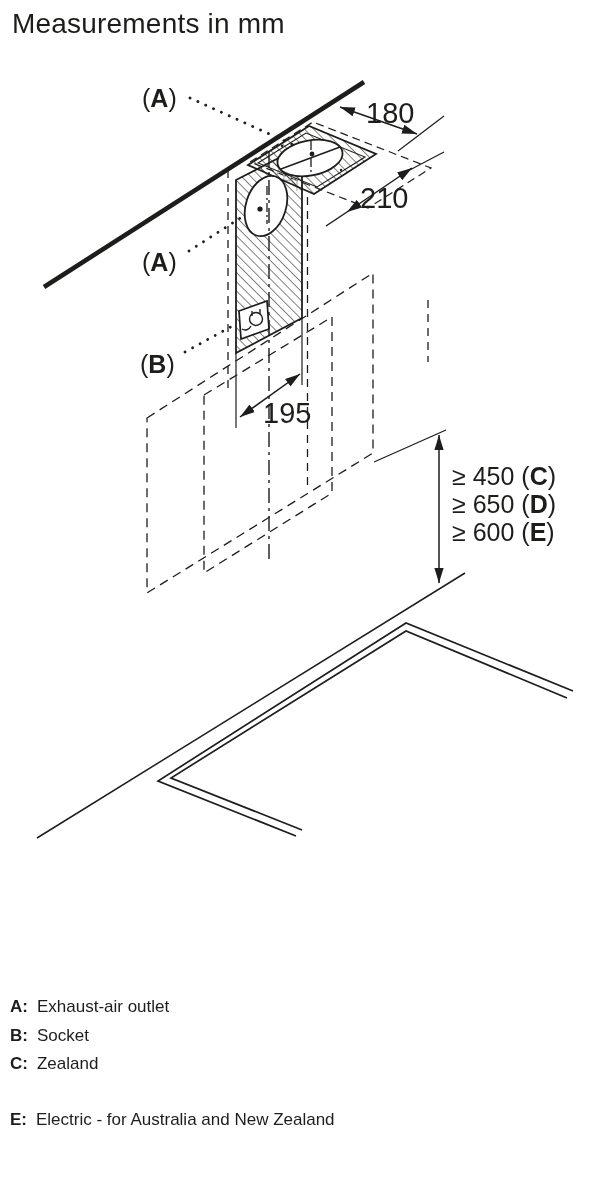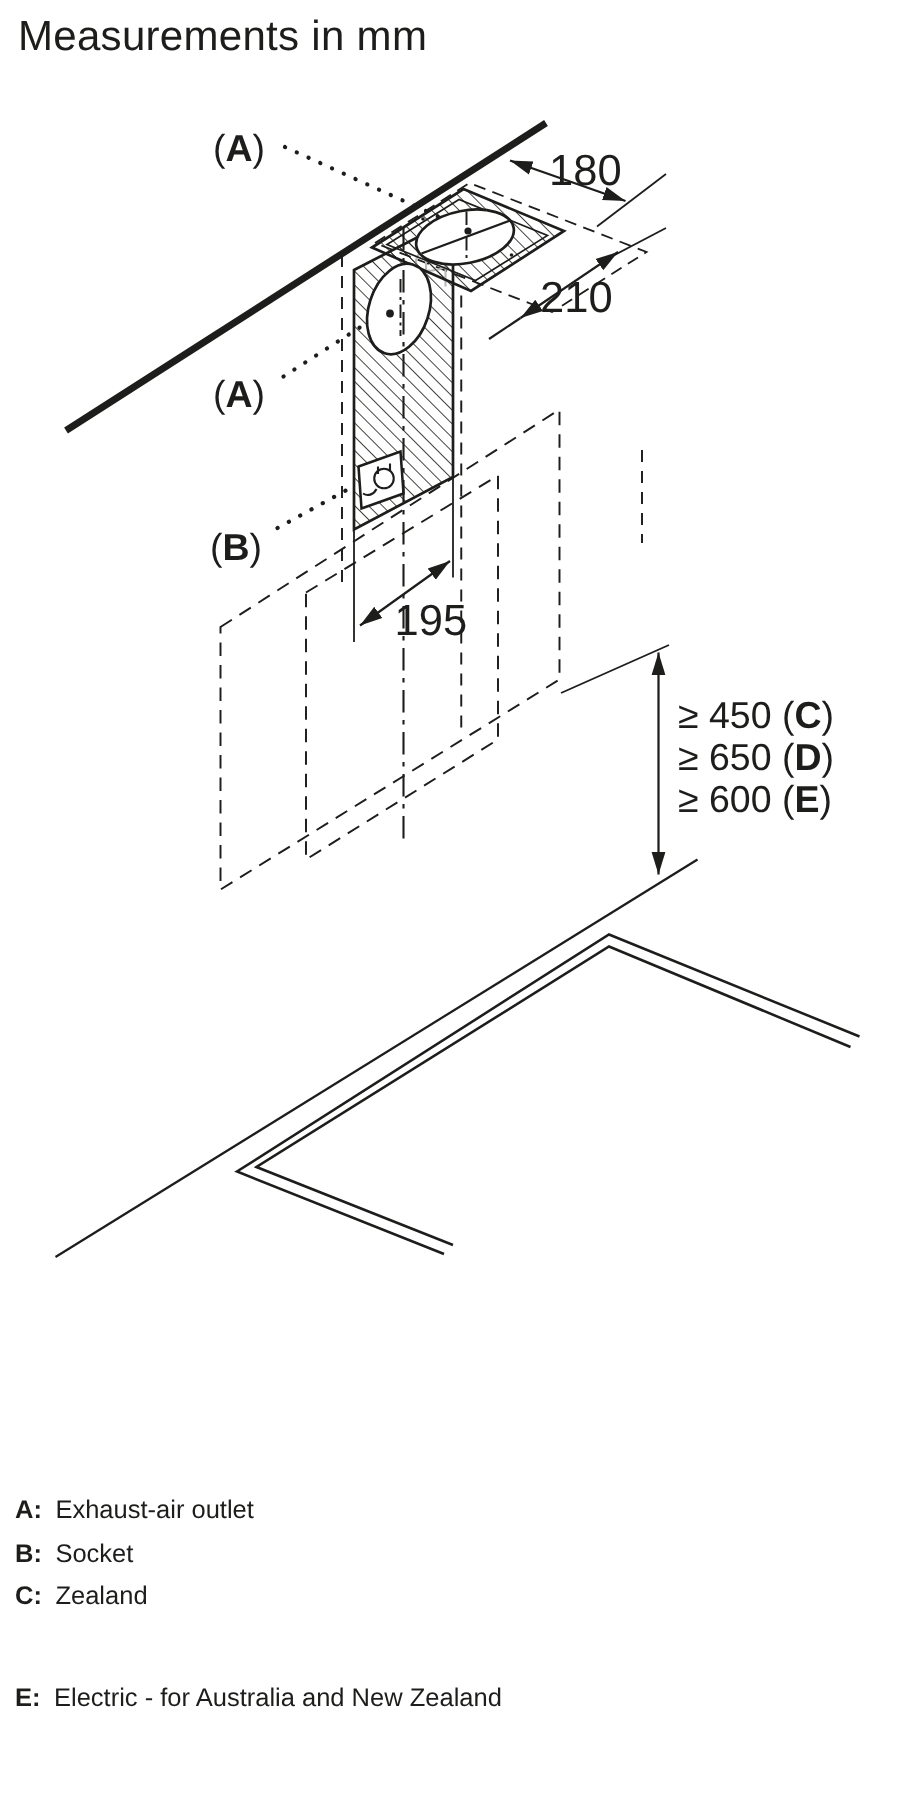--- a/index.html
+++ b/index.html
@@ -1,21 +1,21 @@
 <!DOCTYPE html>
 <html><head>
 <meta charset="utf-8">
 <style>
   html,body{margin:0;padding:0;background:#ffffff;}
   body{width:600px;height:1200px;position:relative;font-family:"Liberation Sans",sans-serif;color:#1d1d1b;overflow:hidden;}
   .title{position:absolute;left:12px;top:8px;font-size:28px;letter-spacing:0.2px;}
   .diagram{position:absolute;left:0;top:0;}
   .legend{position:absolute;left:10px;top:993px;font-size:17px;line-height:28.5px;}
   .legend .row{white-space:nowrap;}
-  .legend .row.gap{margin-top:39px;}
+  .legend .row.gap{margin-top:27px;}
   .legend b{font-weight:bold;margin-right:9px;}
   svg text{fill:#1d1d1b;}
   .dim-text{font-size:29px;}
   .clr-text{font-size:25px;}
   .lbl-text{font-size:25px;}
 </style>
 </head>
 <body>
 
 <div class="title">Measurements in mm</div>

